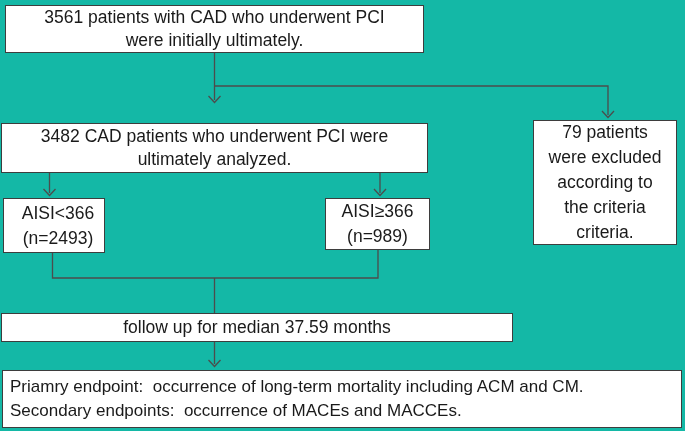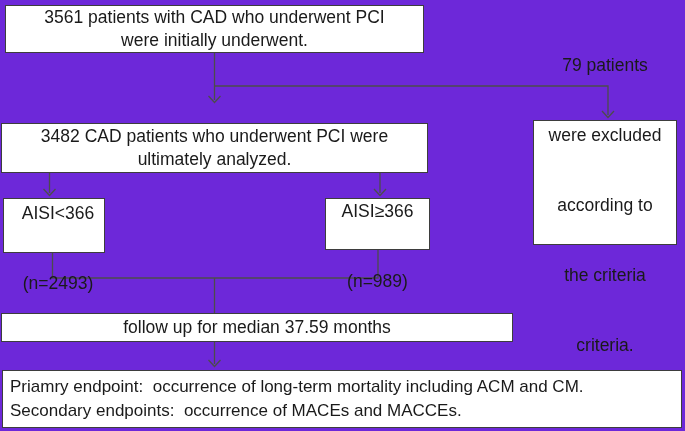--- a/index.html
+++ b/index.html
@@ -4,21 +4,21 @@
 <style>
   html, body {
     margin: 0;
     padding: 0;
     background: #ffffff;
   }
   .stage {
     position: relative;
     width: 685px;
     height: 431px;
-    background: #6d28d9;
+    background: #14b8a6;
     font-family: "Liberation Sans", "DejaVu Sans", sans-serif;
     color: #1a1a1a;
     overflow: hidden;
   }
   .connectors {
     position: absolute;
     left: 0;
     top: 0;
     width: 685px;
     height: 431px;
@@ -41,21 +41,20 @@
   }
   .line {
     font-size: 17.5px;
     line-height: 23px;
     white-space: pre;
     text-align: center;
   }
   .box-excluded .line,
   .box-aisi .line {
     line-height: 25px;
-    margin-top: 45px;
   }
   .box-endpoints {
     align-items: flex-start;
     padding-left: 7px;
   }
   .box-endpoints .line {
     font-size: 17px;
     line-height: 24px;
     text-align: left;
   }
@@ -79,21 +78,21 @@
 
     <path d="M52.5 253 V 278 H 378 V 250"></path>
     <path d="M214.5 278 V 313"></path>
 
     <path d="M214.5 342 V 364"></path>
     <polyline points="208.5,360 214.5,366.5 220.5,360"></polyline>
   </svg>
 
   <div class="box" style="left:5px; top:5px; width:419px; height:48px;">
     <div class="line">3561 patients with CAD who underwent PCI</div>
-    <div class="line">were initially underwent.</div>
+    <div class="line">were initially ultimately.</div>
   </div>
 
   <div class="box" style="left:1px; top:123px; width:427px; height:50px;">
     <div class="line">3482 CAD patients who underwent PCI were</div>
     <div class="line">ultimately analyzed.</div>
   </div>
 
   <div class="box box-excluded" style="left:533px; top:120px; width:144px; height:125px;">
     <div class="line">79 patients</div>
     <div class="line">were excluded</div>

